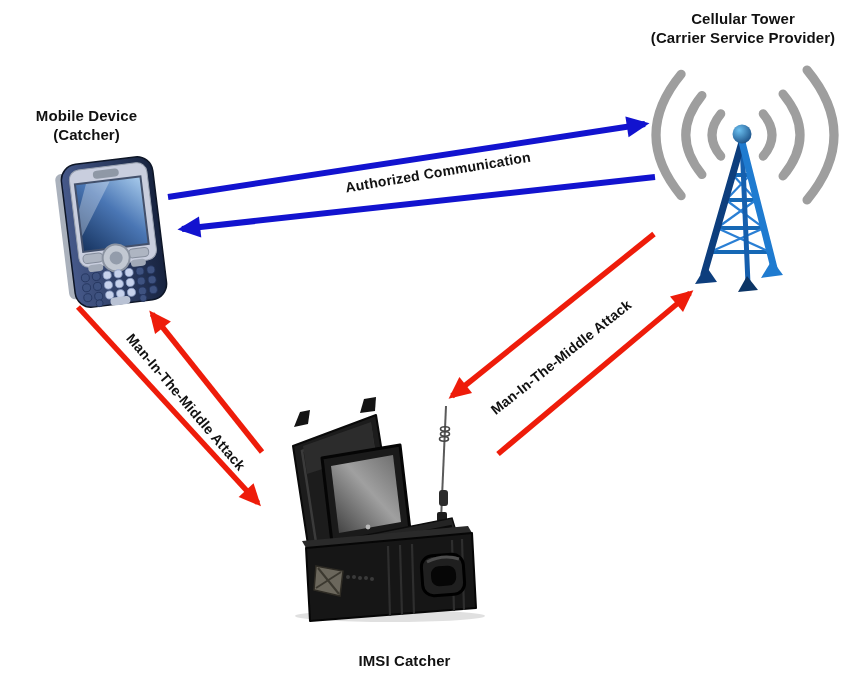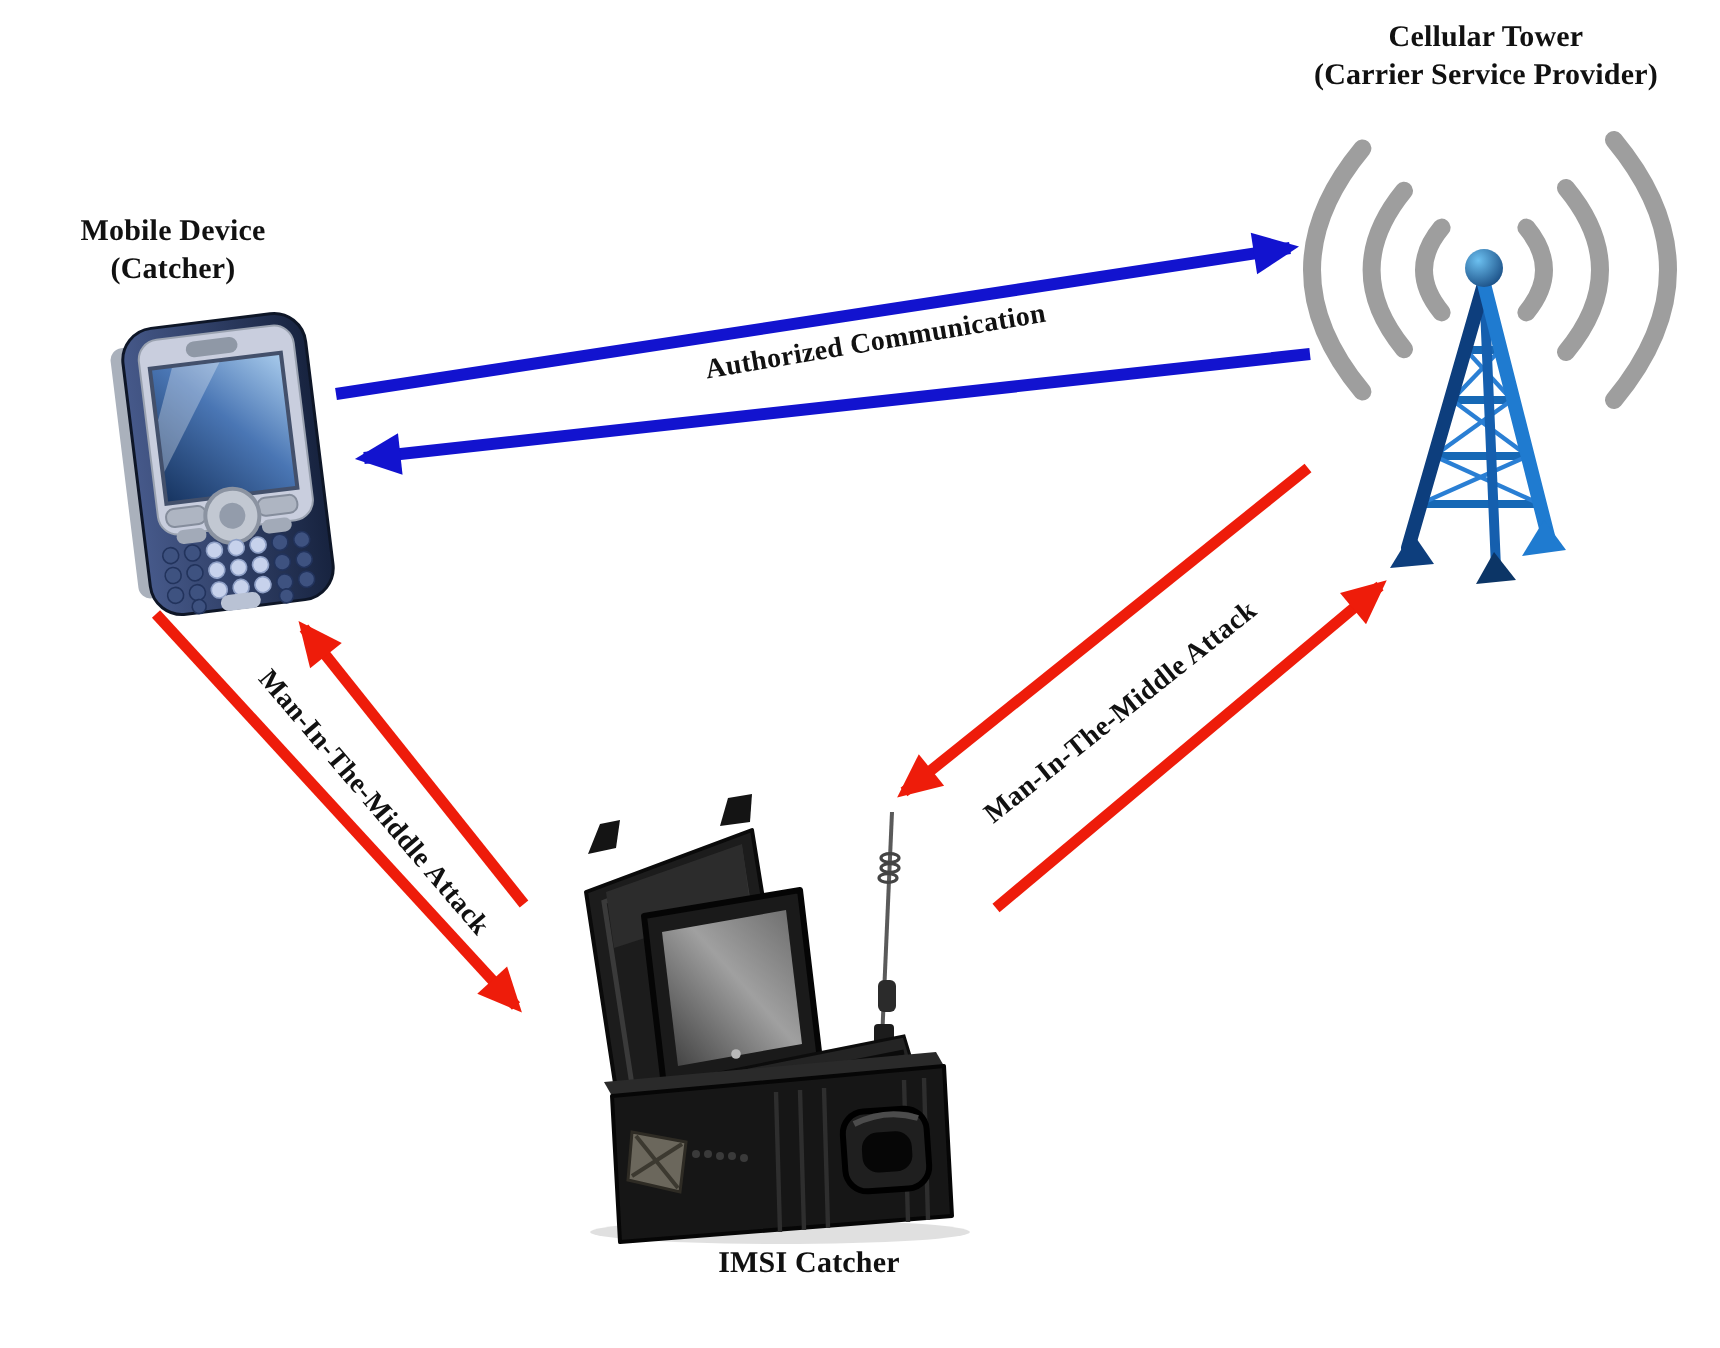--- a/index.html
+++ b/index.html
@@ -1,18 +1,18 @@
 <!DOCTYPE html>
 <html style="--ink: #111111; --arrow-blue: #1213cf; --arrow-red: #ee1c0a; --signal-gray: #9e9e9e; --tower-dark: #0d3e7d; --tower-light: #1f7bd0;"><head>
 <meta charset="utf-8">
 <style>
   html,body { margin:0; padding:0; background:#ffffff; }
   .diagram {
     position:relative; width:860px; height:674px; background:#ffffff;
-    font-family:Liberation Serif, serif; overflow:hidden;
+    font-family:Liberation Sans, sans-serif; overflow:hidden;
   }
   svg.scene { position:absolute; left:0; top:0; }
   .node-label {
     position:absolute; text-align:center; font-weight:700; font-size:15px;
     line-height:1.26; color:var(--ink,#111); letter-spacing:.1px;
   }
   .edge-label {
     position:absolute; font-weight:700; font-size:14px; white-space:nowrap;
     color:var(--ink,#111); letter-spacing:.2px;
   }
@@ -208,20 +208,20 @@
   <div class="node-label" style="left:613px; top:10px; width:260px;">
     <div>Cellular Tower</div>
     <div>(Carrier Service Provider)</div>
   </div>
 
   <div class="node-label" style="left:14px; top:107px; width:145px;text-align:center;">
     <div>Mobile Device</div>
     <div>(Catcher)</div>
   </div>
 
-  <div class="node-label" style="left:292px; top:623px; width:225px;">
+  <div class="node-label" style="left:292px; top:652px; width:225px;">
     <div>IMSI Catcher</div>
   </div>
 
   <div class="edge-label lbl-auth">Authorized Communication</div>
   <div class="edge-label lbl-mitm-l">Man-In-The-Middle Attack</div>
   <div class="edge-label lbl-mitm-r">Man-In-The-Middle Attack</div>
 </div>
 
 </body></html>

